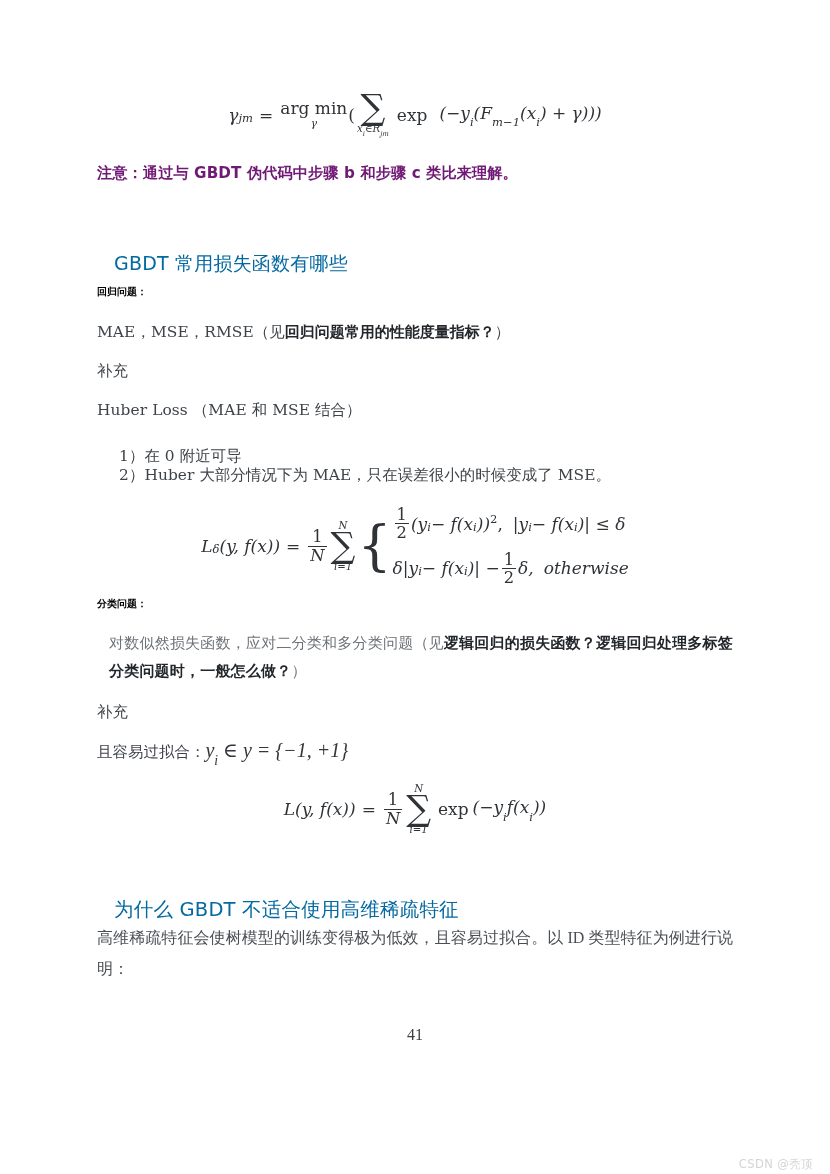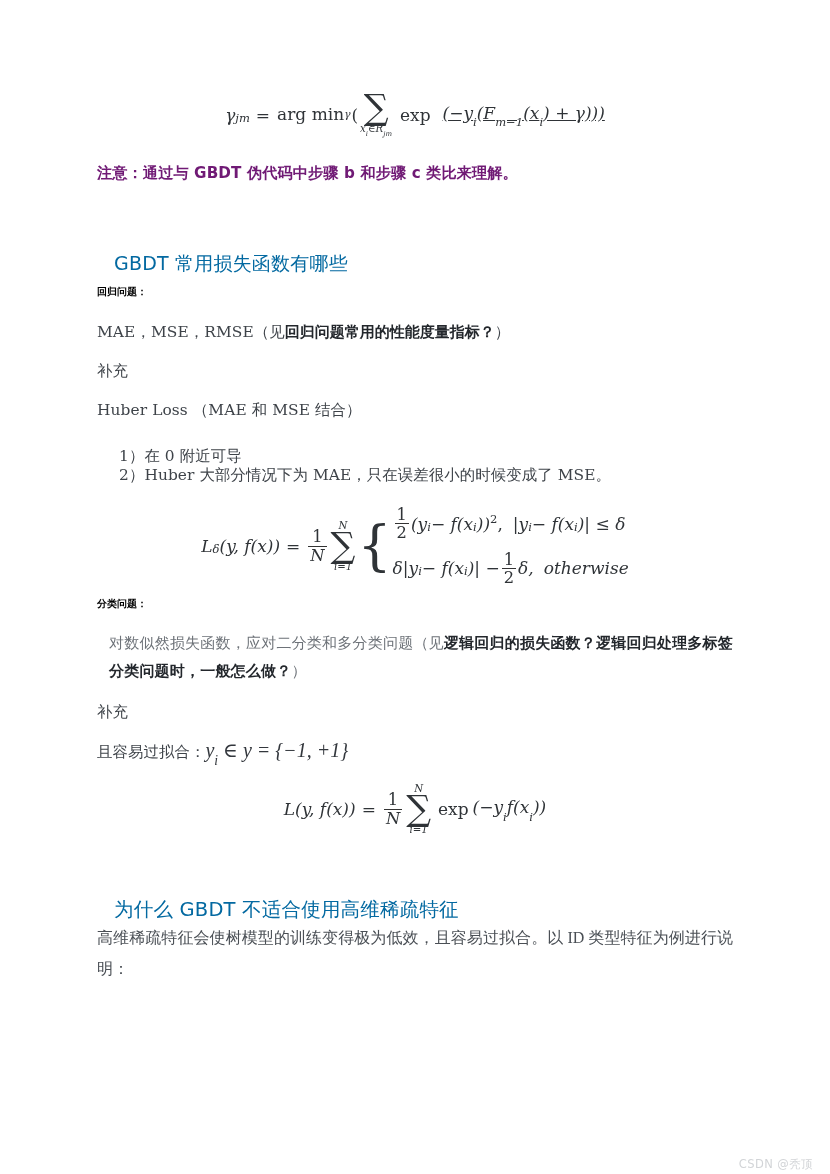--- a/index.html
+++ b/index.html
@@ -85,21 +85,21 @@
     vertical-align: middle;
     margin: 0 2px;
     line-height: 1.06;
     font-size: 0.96em;
   }
   .frac .num { padding: 0 2px; font-style: normal; }
   .frac .den { padding: 0 2px; border-top: 1px solid #333; font-style: italic; }
   .frac .den.upr { font-style: normal; }
   .argmin {
     display: inline-flex;
-    flex-direction: row;
+    flex-direction: column;
     align-items: center;
     vertical-align: middle;
     line-height: 1.05;
     margin: 0 1px;
   }
   .argmin .lim { font-size: 0.62em; font-style: italic; }
   .cases {
     display: inline-flex;
     align-items: stretch;
     vertical-align: middle;
@@ -211,21 +211,21 @@
         <span class="argmin">
           <span class="up">arg min</span>
           <span class="lim">γ</span>
         </span>
         <span>(</span>
         <span class="bigop">
           <span class="glyph">∑</span>
           <span class="lim"><span class="it">x</span><span class="sub">i</span><span class="it">∈R</span><span class="sub">jm</span></span>
         </span>
         <span class="up" style="margin-left:6px;">exp</span>
-        <span style="margin-left:12px;text-decoration:underline;">
+        <span style="margin-left:12px;">
           <span class="it">(−y</span><span class="sub">i</span><span class="it">(F</span><span class="sub">m−1</span><span class="it">(x</span><span class="sub">i</span><span class="it">) + γ)))</span>
         </span>
       </span>
     </div>
 
     <div class="note abs" style="top:163px; left:0;">注意：通过与 GBDT 伪代码中步骤 b 和步骤 c 类比来理解。</div>
 
     <h2 class="heading abs" style="top:234px; left:0;">GBDT 常用损失函数有哪些</h2>
 
     <div class="sub-bold abs" style="top:285px; left:0;">回归问题：</div>
@@ -330,15 +330,16 @@
         </span>
       </span>
     </div>
 
     <h2 class="heading bigger abs" style="top:879px; left:0;">为什么 GBDT 不适合使用高维稀疏特征</h2>
 
     <p class="body abs" style="top:922px; left:0; width:636px;">高维稀疏特征会使树模型的训练变得极为低效，且容易过拟合。以 ID 类型特征为例进行说明：</p>
 
   </div>
 
+  <div class="pagenum" style="top:1026px;">41</div>
 
   <div class="watermark">CSDN @秃顶</div>
 </div>
 
 </body></html>

